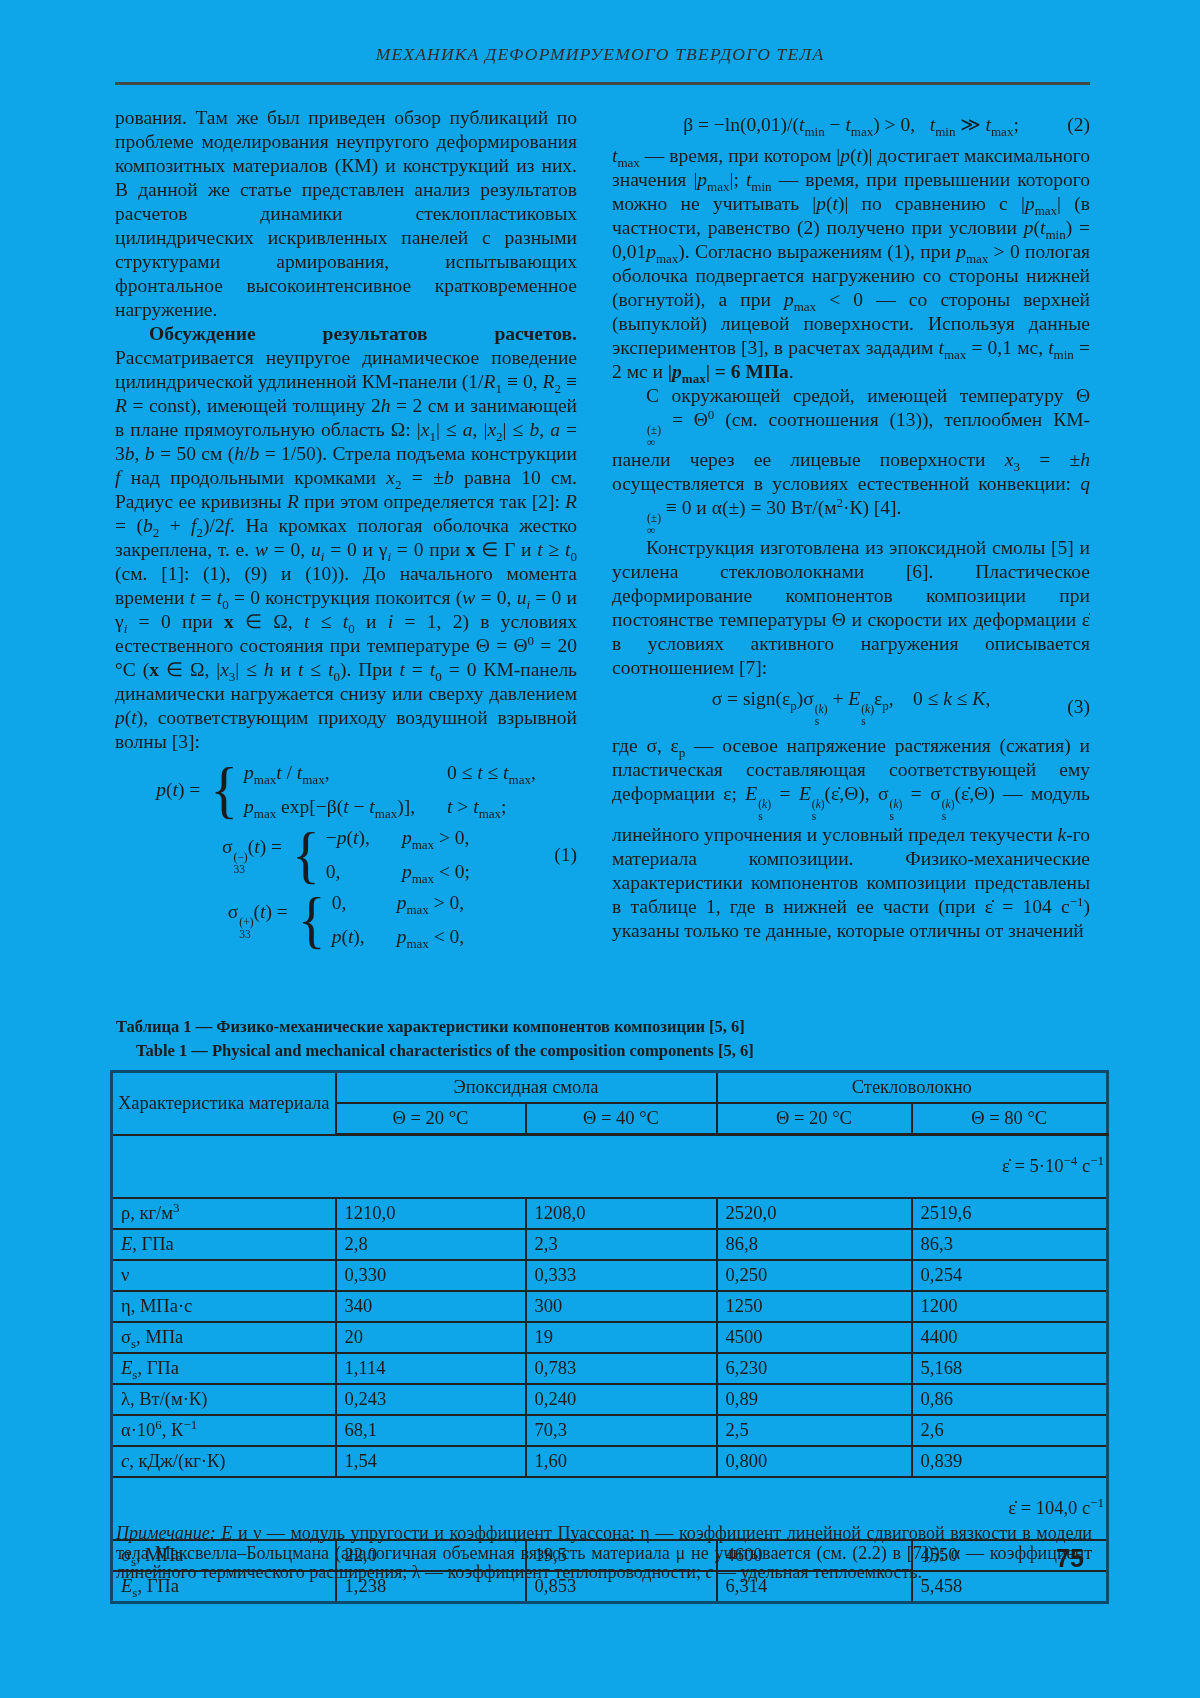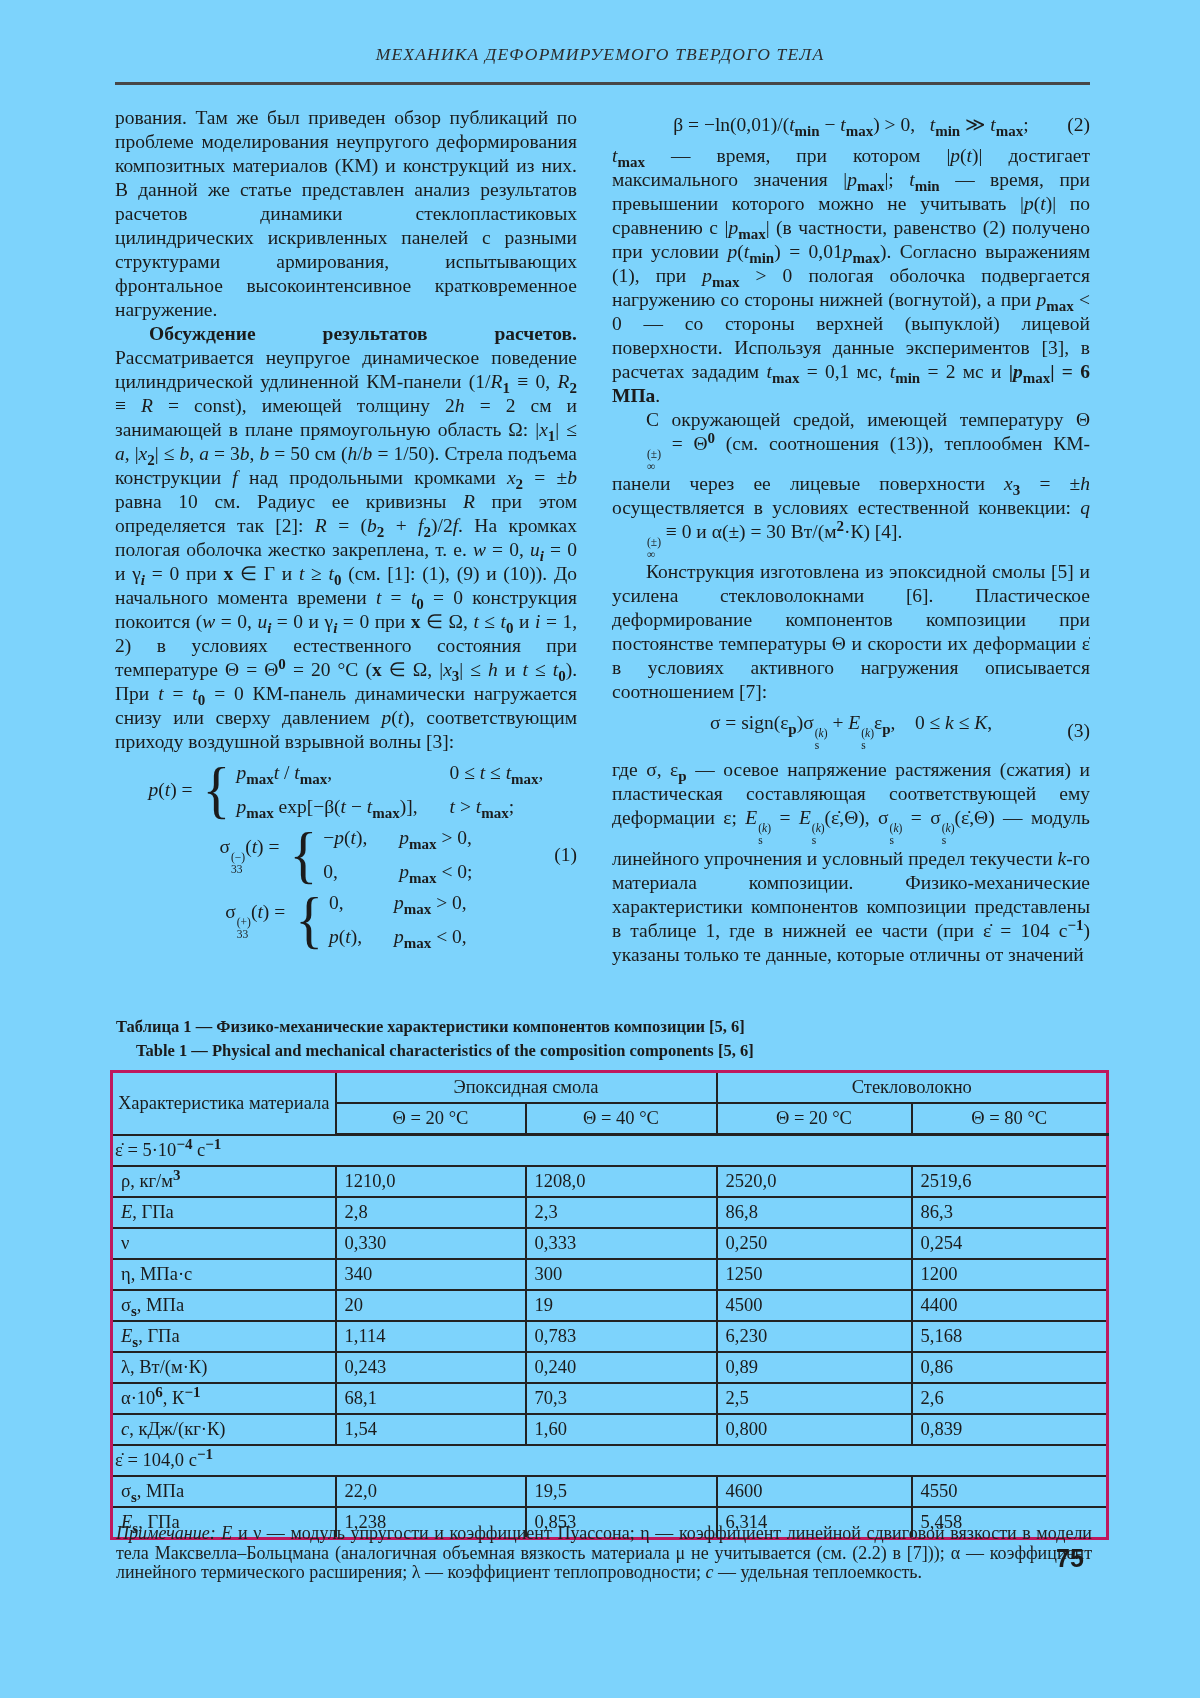--- a/index.html
+++ b/index.html
@@ -1,48 +1,48 @@
 <!DOCTYPE html>
 <html><head>
 <meta charset="utf-8">
 <style>
   html,body{margin:0;padding:0;background:#e8e8e8;}
-  .page{position:relative;width:1200px;height:1698px;background:#7dd3fc;
+  .page{position:relative;width:1200px;height:1698px;background:#0ea5e9;
         font-family:"Liberation Serif",serif;color:#1b1b1b;overflow:hidden;}
   .running-head{position:absolute;top:44px;left:0;width:100%;text-align:center;
         font-style:italic;font-size:17.5px;letter-spacing:1.2px;color:#2c2c2c;}
   .head-rule{position:absolute;top:82px;left:115px;width:975px;height:3px;background:#474747;}
   .col{position:absolute;top:106px;text-align:justify;font-size:19.5px;line-height:24px;
        height:905px;overflow:hidden;}
   .col-left{left:115px;width:462px;}
   .col-right{left:612px;width:478px;}
   .para{margin:0;text-indent:34px;}
   .para.no-indent{text-indent:0;}
-  sub,sup{font-size:15px;line-height:0;font-weight:bold;}
+  sub,sup{font-size:13px;line-height:0;}
   .ss{display:inline-flex;flex-direction:column;align-items:flex-start;font-size:11.5px;
       line-height:1.05;vertical-align:-8px;margin-left:1px;}
   .eq{position:relative;display:flex;align-items:center;justify-content:center;margin:7px 0;}
   .eq .num{position:absolute;right:0;font-style:normal;}
   .brace{font-size:58px;line-height:1;font-weight:400;margin:0 6px 0 10px;
          transform:scaleY(1.08);color:#1b1b1b;}
   .cases{display:grid;grid-template-columns:auto auto;column-gap:32px;row-gap:10px;
          align-items:baseline;text-align:left;}
   .caption{position:absolute;left:116px;width:980px;font-weight:bold;font-size:16.5px;
            line-height:22px;}
   #cap-ru{top:1016px;}
   #cap-en{top:1040px;margin-left:20px;}
   table.chars{position:absolute;top:1070px;left:110px;width:996px;border-collapse:collapse;
-        table-layout:fixed;font-size:18.5px;border:3px solid #be185d;}
+        table-layout:fixed;font-size:18.5px;border:3px solid #0c4a6e;}
   table.chars th,table.chars td{border:2px solid #222;font-weight:normal;padding:4px 8px;
         vertical-align:middle;}
   table.chars thead th{text-align:center;padding:4px 4px;}
   table.chars thead tr.temps th{border-bottom:3px solid #222;}
   td.rowlab{text-align:left;padding-left:10px;}
   td.val{text-align:left;}
-  tr.secrow td{text-align:left;padding:4px 2px;}
+  tr.secrow td{text-align:right;padding:20px 2px;}
   .footnote{position:absolute;top:1524px;left:116px;width:976px;font-size:18px;
             line-height:19.5px;text-align:justify;color:#202020;}
   .page-number{position:absolute;top:1544px;left:1056px;font-family:"Liberation Sans",sans-serif;
             font-weight:bold;font-size:25px;color:#1b1b1b;}
 </style>
 </head>
 <body>
 
 <div class="page">
 

